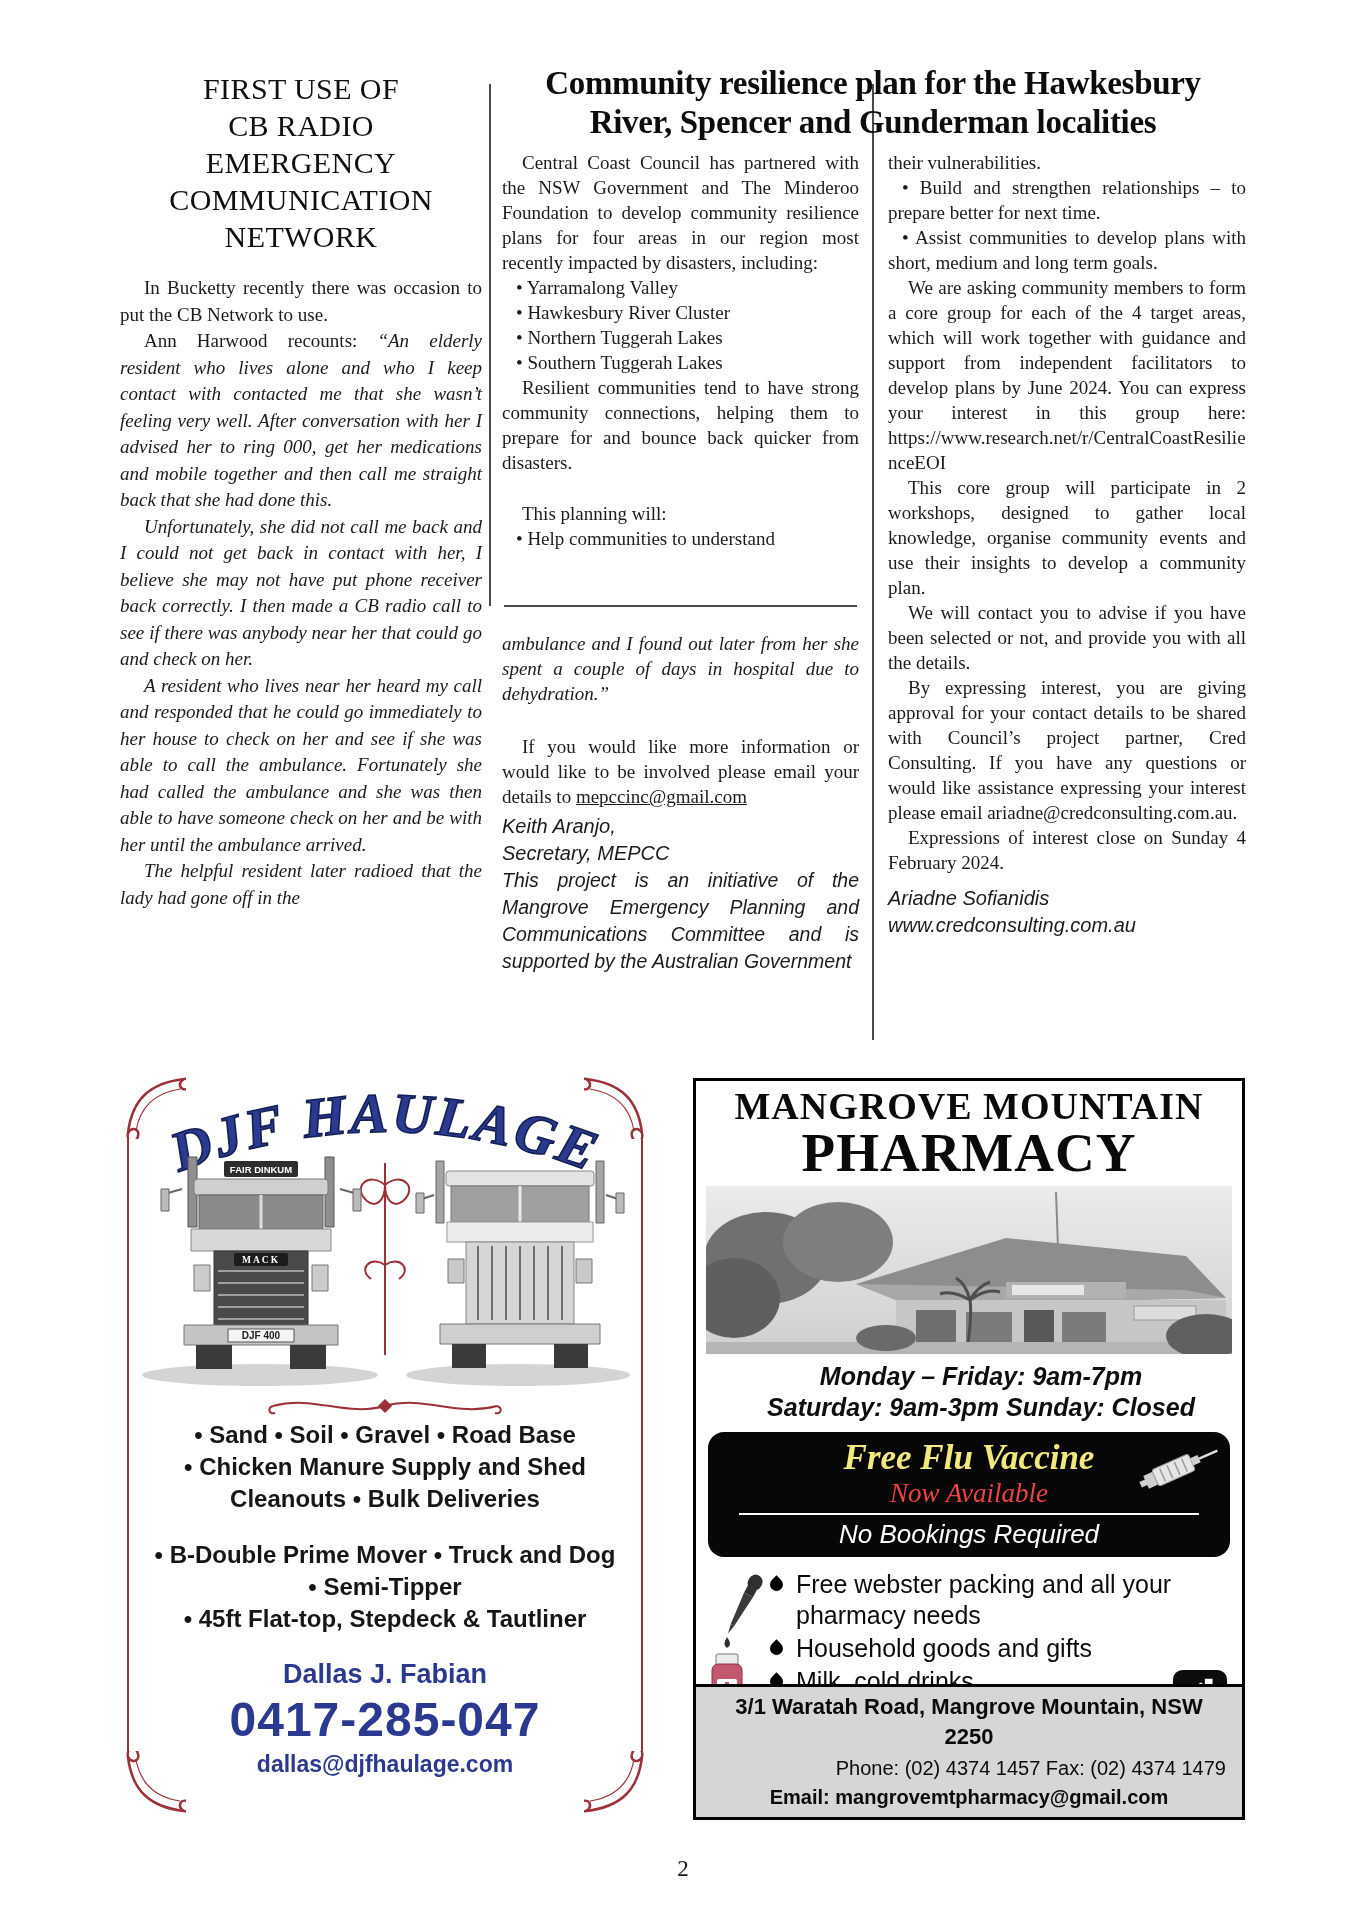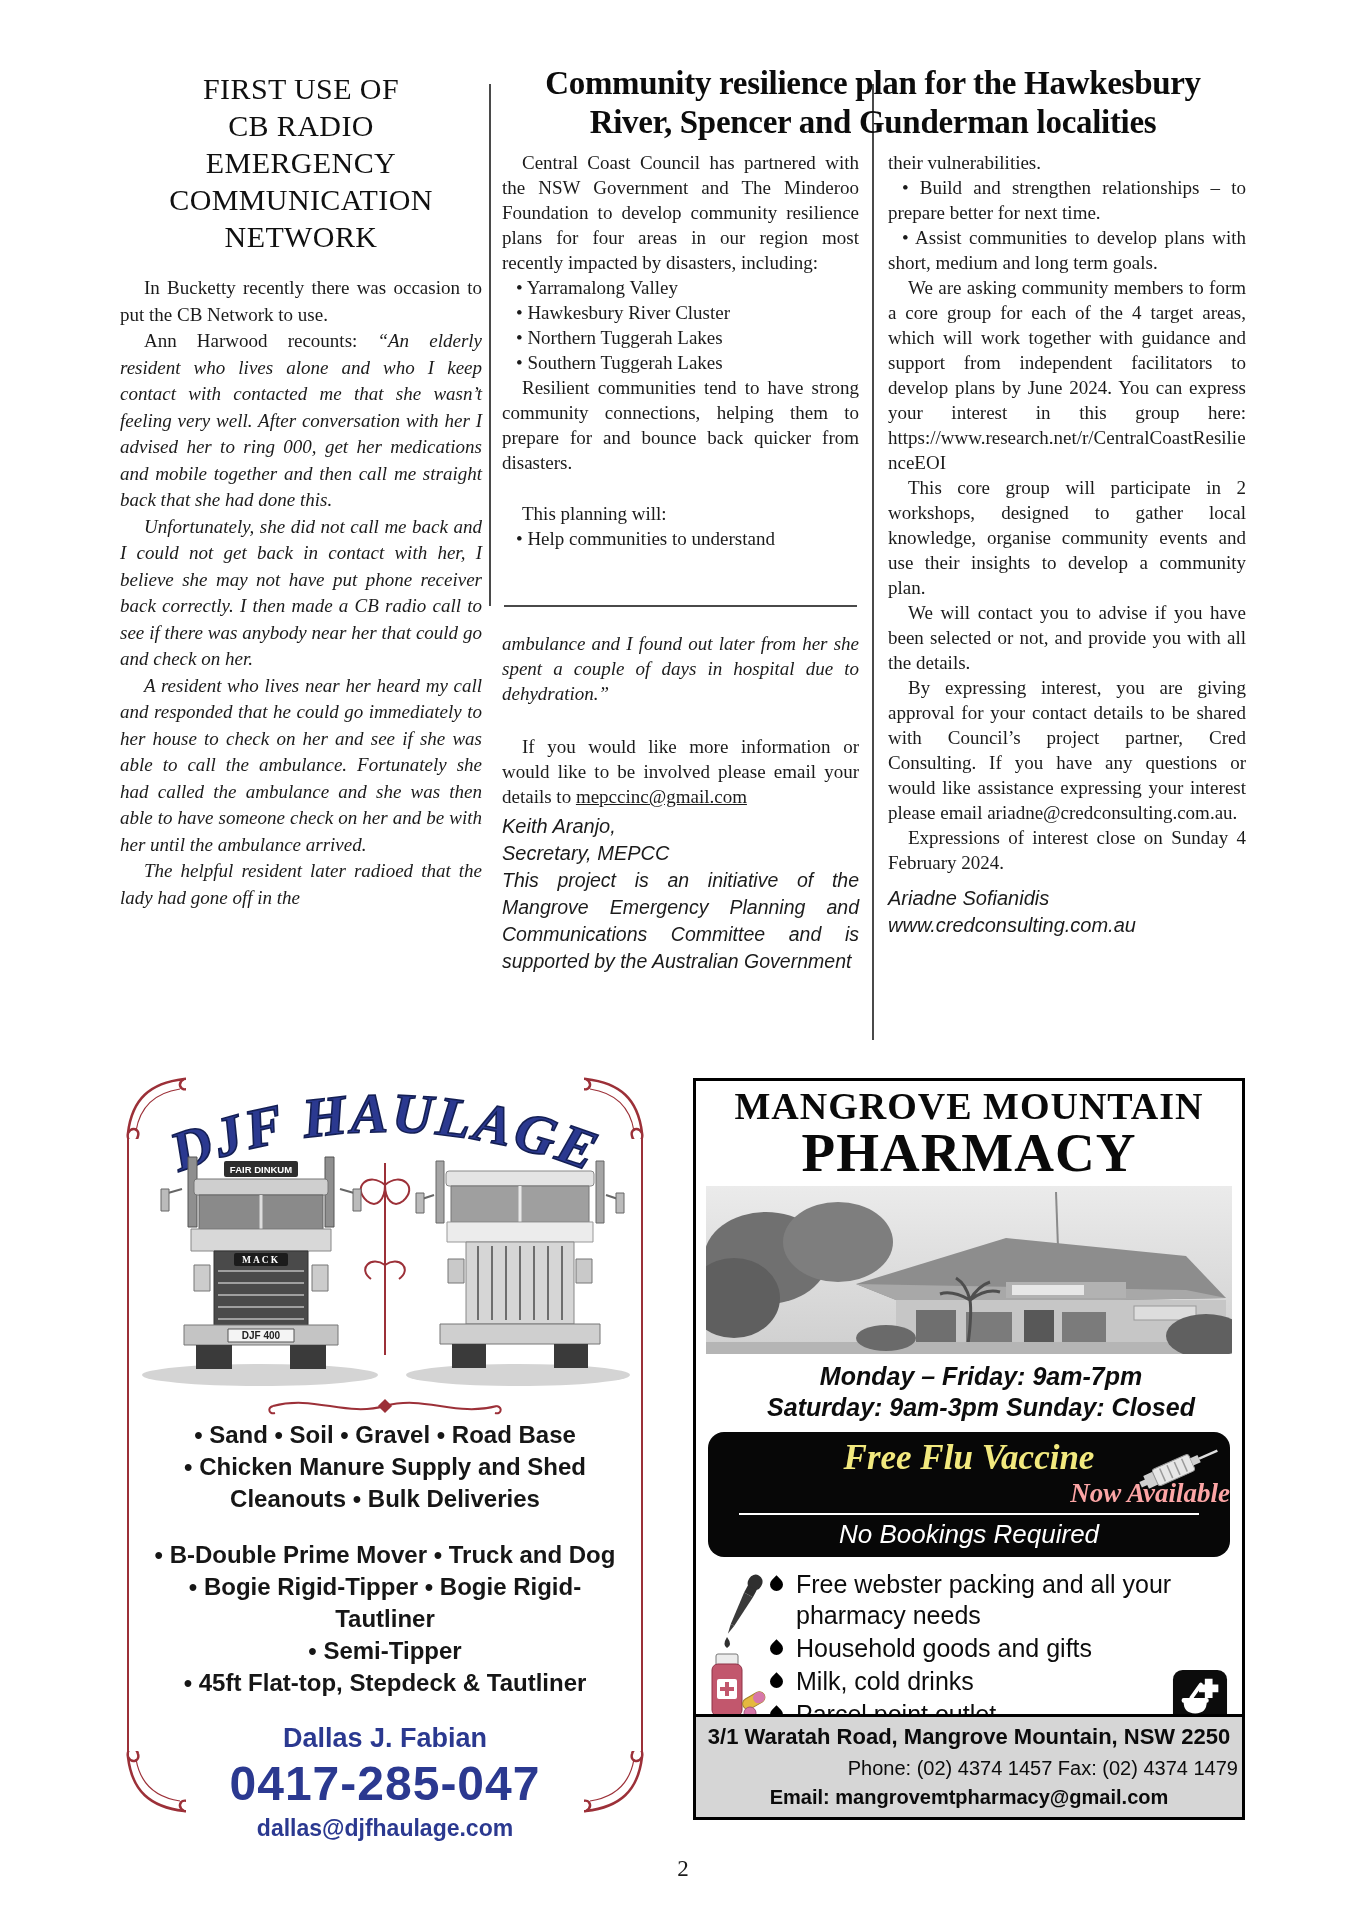--- a/index.html
+++ b/index.html
@@ -57,32 +57,32 @@
   .djf-email { font-size:23px; line-height:30px; font-weight:700; }
 
   
   #pharmacy-ad { position:absolute; left:693px; top:1078px; width:552px; height:742px; border:3px solid #000; background:#fff; font-family:"Liberation Sans", sans-serif; }
   .ph-title1 { text-align:center; font-family:"Liberation Serif", serif; font-weight:700; font-size:38px; line-height:42px; margin-top:4px; letter-spacing:1px; color:#0a0a0a; }
   .ph-title2 { text-align:center; font-family:"Liberation Serif", serif; font-weight:700; font-size:55px; line-height:52px; letter-spacing:1px; color:#0a0a0a; }
   #ph-photo { display:block; margin:7px auto 7px; }
   .ph-hours { text-align:center; font-weight:700; font-style:italic; font-size:25px; line-height:31px; color:#0d0d0d;padding-left:24px; }
   #flu-box { position:relative; margin:9px auto 0; width:522px; background:#070707; border-radius:16px; padding:6px 0 8px; text-align:center; }
   .flu-title { font-family:"Liberation Serif", serif; font-style:italic; font-weight:700; font-size:35px; line-height:40px; color:#f2e97e; }
-  .flu-sub { font-family:"Liberation Serif", serif; font-style:italic; font-weight:700; font-size:27px; line-height:31px; color:#fca5a5;text-align:right; }
+  .flu-sub { font-family:"Liberation Serif", serif; font-style:italic; font-weight:400; font-size:27px; line-height:31px; color:#ef4444; }
   .flu-hr { border:none; border-top:2px solid #ffffff; width:88%; margin:4px auto; }
   .flu-note { font-style:italic; font-size:26px; line-height:30px; color:#ffffff; }
   #flu-syringe { position:absolute; top:4px; right:6px; }
   #ph-bullets { position:relative; margin:10px 6px 0 6px; height:160px; }
   #dropper-icon { position:absolute; left:12px; top:0; }
   #bottle-icon { position:absolute; left:4px; top:82px; }
   #ph-box-icon { position:absolute; right:8px; bottom:2px; }
   .ph-list { position:absolute; left:66px; top:2px; right:4px; list-style:none; }
   .ph-list li { display:flex; align-items:flex-start; font-size:25px; line-height:31px; color:#0c0c0c; margin-bottom:2px; }
   .drop { flex:0 0 auto; width:13px; height:13px; background:#000; border-radius:0 50% 50% 50%; transform:rotate(45deg); margin:9px 13px 0 2px; }
-  #ph-address { position:absolute; left:-3px; right:-3px; bottom:-3px; background:#d6d6d6; border:3px solid #000; text-align:center; padding:5px 4px 7px; }
+  #ph-address { position:absolute; left:-3px; right:-3px; bottom:-3px; background:#d6d6d6; border:3px solid #000; text-align:center; padding:5px 16px 7px; }
   .addr1 { font-weight:700; font-size:22px; line-height:30px; color:#0b0b0b; }
   .addr2 { font-weight:400; font-size:20px; line-height:32px; color:#0b0b0b;text-align:right; }
   .addr3 { font-weight:700; font-size:20px; line-height:26px; color:#0b0b0b; }
 
   #page-number { position:absolute; left:120px; top:1856px; width:1126px; text-align:center; font-size:23px; color:#1b1b1b; }
 </style>
 </head>
 <body>
 
 <div class="vdiv" id="divider-1"></div>
@@ -266,21 +266,20 @@
   </svg>
 
   <div id="djf-body">
     <div>
       <div class="djf-line">• Sand  • Soil  • Gravel  • Road Base</div>
       <div class="djf-line">• Chicken Manure Supply and Shed</div>
       <div class="djf-line">Cleanouts    • Bulk Deliveries</div>
     </div>
     <div class="djf-fleet">
       <div class="djf-line">• B-Double Prime Mover    • Truck and Dog</div>
-      <div class="djf-line">• Bogie Rigid-Tipper  • Bogie Rigid-Tautliner</div>
       <div class="djf-line">• Semi-Tipper</div>
       <div class="djf-line">• 45ft Flat-top, Stepdeck &amp; Tautliner</div>
     </div>
     <div class="djf-contact">
       <div class="djf-name">Dallas J. Fabian</div>
       <div class="djf-phone">0417-285-047</div>
       <div class="djf-email">dallas@djfhaulage.com</div>
     </div>
   </div>
 </section>

